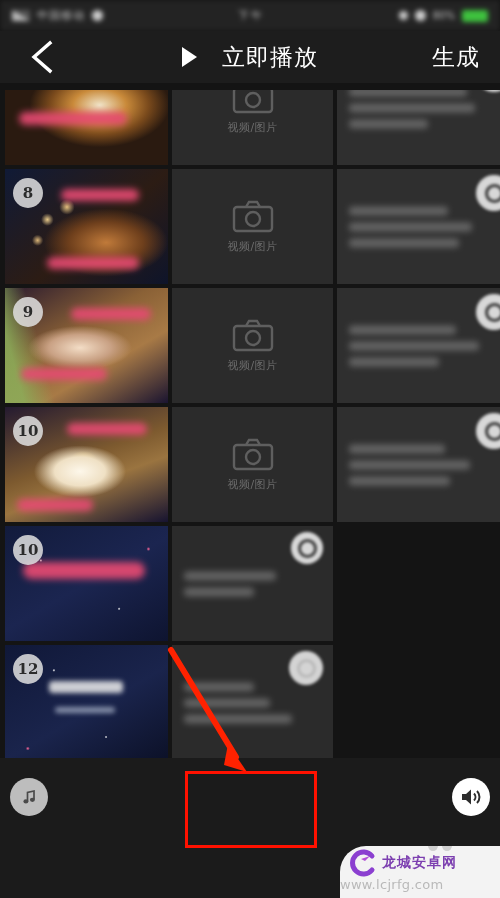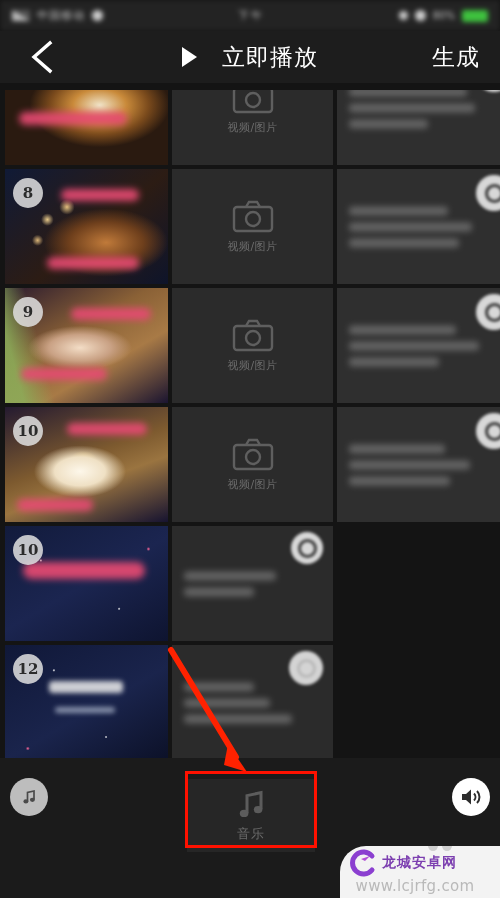--- a/index.html
+++ b/index.html
@@ -107,21 +107,21 @@
 
   
   .watermark{
     position:absolute;right:0;bottom:0;width:160px;height:52px;z-index:14;
     border-top-left-radius:26px;background:#f3f3f3;overflow:hidden;
   }
   .wm-row{display:flex;align-items:center;height:34px;padding-left:8px;gap:4px;}
   .wm-logo{width:30px;height:30px;flex:0 0 30px;}
   .wm-cn{color:#7c3fb0;font-size:14px;font-weight:bold;letter-spacing:1px;
          font-family:"DejaVu Sans","Liberation Sans",sans-serif;}
-  .wm-url{color:#b9b9b9;font-size:15px;text-align:center;padding-right:10px;margin-top:-3px;letter-spacing:.3px;}
+  .wm-url{color:#b9b9b9;font-size:13px;text-align:left;padding-right:10px;margin-top:-3px;letter-spacing:.3px;}
   .wm-ears{position:absolute;right:46px;top:-6px;width:26px;height:12px;}
   .ear{position:absolute;top:0;width:10px;height:11px;border-radius:50%;background:#cfcfcf;}
 
   .topfade{position:absolute;left:0;top:83px;width:500px;height:7px;background:#141414;z-index:5;}
 </style>
 </head>
 <body>
 
 <div class="phone">
 
@@ -327,28 +327,20 @@
     <div class="bb-inner">
 
       <div class="icon-round icon-left">
         <svg width="19" height="19" viewBox="0 0 19 19">
           <path d="M7.5 13.2 V4.4 L14 3 V11.6" fill="none" stroke="#4a4a4a" stroke-width="1.7"></path>
           <ellipse cx="5.9" cy="13.4" rx="2.5" ry="2.1" fill="#4a4a4a"></ellipse>
           <ellipse cx="12.4" cy="11.8" rx="2.5" ry="2.1" fill="#4a4a4a"></ellipse>
         </svg>
       </div>
 
-      <div class="musicbox">
-        <svg width="34" height="34" viewBox="0 0 34 34">
-          <path d="M13 25 V7.6 L27 4.6 V21" fill="none" stroke="#5c5c5c" stroke-width="3"></path>
-          <ellipse cx="10.1" cy="25.4" rx="4.3" ry="3.6" fill="#5c5c5c"></ellipse>
-          <ellipse cx="24.1" cy="21.6" rx="4.3" ry="3.6" fill="#5c5c5c"></ellipse>
-        </svg>
-        <span class="musiclabel">音乐</span>
-      </div>
 
       <div class="icon-round icon-right">
         <svg width="24" height="22" viewBox="0 0 24 22">
           <path d="M3 8 H7 L12 3.5 V18.5 L7 14 H3 Z" fill="#2d2d2d"></path>
           <path d="M15 7.5 a5 5 0 0 1 0 7" fill="none" stroke="#2d2d2d" stroke-width="2"></path>
           <path d="M18 5 a8.5 8.5 0 0 1 0 12" fill="none" stroke="#2d2d2d" stroke-width="2"></path>
         </svg>
       </div>
 
     </div>

